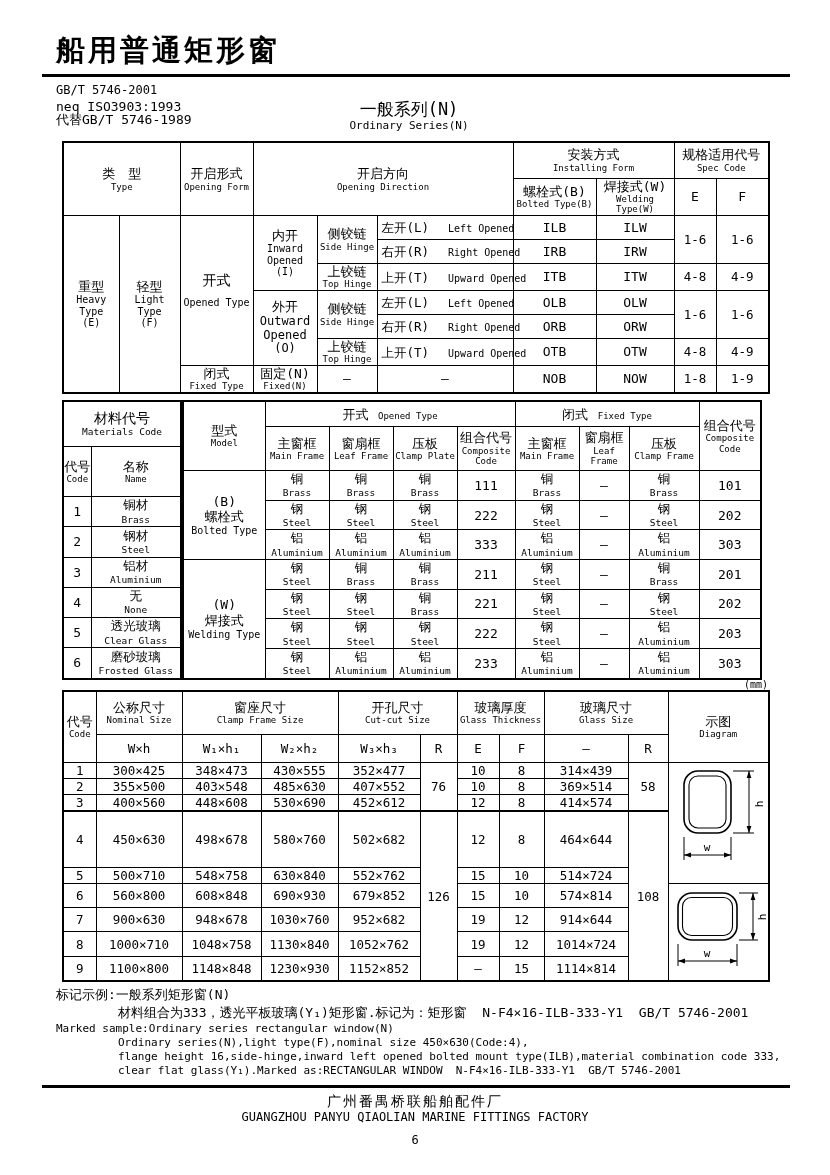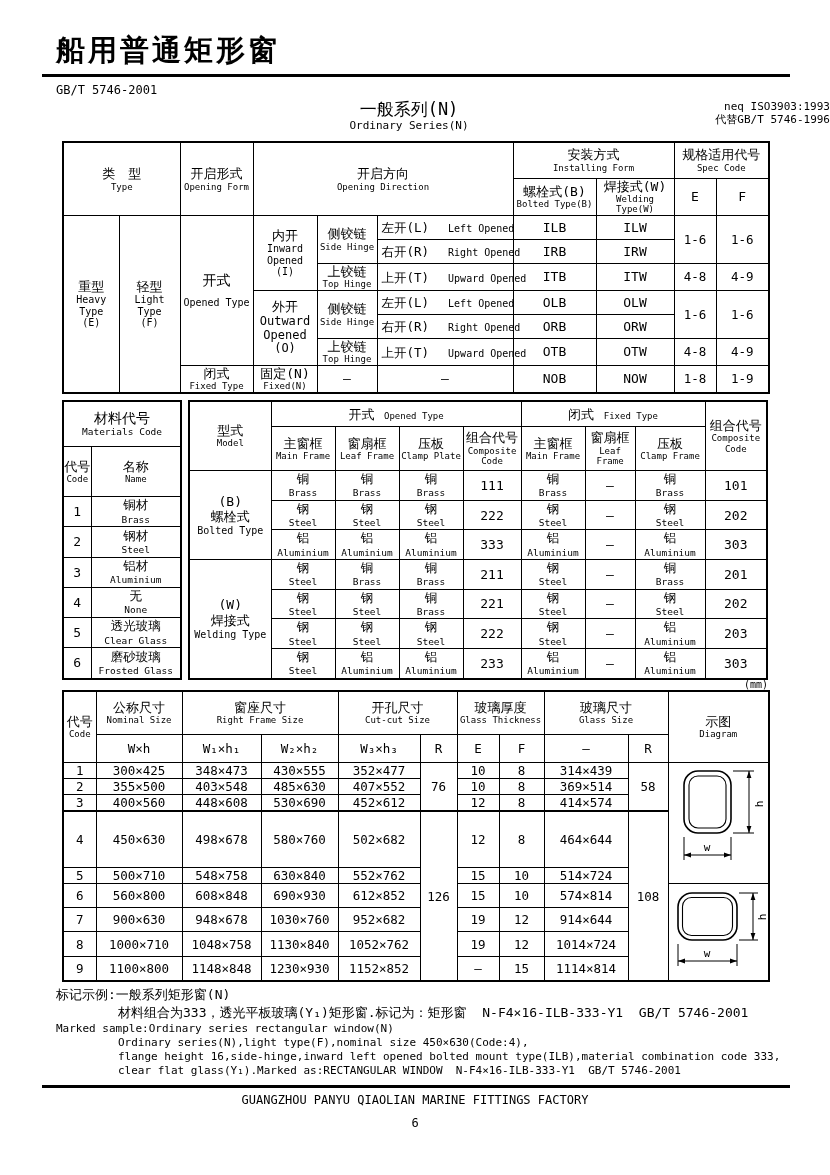--- a/index.html
+++ b/index.html
@@ -8,21 +8,21 @@
           font-family:"DejaVu Sans Mono","DejaVu Sans",monospace; position:relative; overflow:hidden; }
 
   
   .titlebar { height:74px; display:flex; justify-content:space-between; align-items:flex-end;
               padding:0 40px 3px 56px; }
   .title-zh { font-size:29px; font-weight:bold; letter-spacing:3px; font-family:Liberation Sans, sans-serif; }
   .title-en { font-size:21px; font-weight:bold; font-family:"Liberation Sans",sans-serif; letter-spacing:0.5px; }
   .rule3 { height:3px; background:#000; margin:0 40px 0 42px; }
   .subhead { position:relative; height:62px; padding:4px 0 0 56px; }
   .std-no { font-size:12px; line-height:19px; }
-  .std-small { font-size:11px; line-height:13px;text-align:right; }
+  .std-small { font-size:13px; line-height:13px; }
   .series { position:absolute; left:0; right:12px; top:22px; text-align:center; }
   .series-zh { font-size:17px; line-height:20px; }
   .series-en { font-size:11px; line-height:13px; }
 
   
   table { border-collapse:collapse; table-layout:fixed; border:2px solid #000; }
   td { border:1px solid #000; text-align:center; vertical-align:middle; padding:0; }
   .zh1 { display:block; font-size:13px; line-height:1.2; white-space:pre-line; }
   .en1 { display:block; font-size:9px; line-height:1.15; white-space:pre-line; }
   .zh2 { display:block; font-size:14px; line-height:1.2; }
@@ -30,21 +30,21 @@
   .mc::first-line { font-size:12.5px; }
   .code { font-size:13px; }
   .num { font-size:12.5px; }
   .dir { text-align:left; padding-left:4px; white-space:nowrap; }
   .dir .z { font-size:12.5px; }
   .dir .e { font-size:10px; margin-left:19px; }
   .inl { display:inline; }
 
   .tblwrap { margin-left:62px; width:706px; }
   #t1 { width:706px; margin-top:2px; }
-  .t2row { display:flex; gap:6px; margin-top:6px; }
+  .t2row { display:flex; gap:0; margin-top:6px; }
   #t2a { width:118px; height:280px; }
   #t2b { width:578px; height:280px; }
   .mmnote { width:706px; margin-left:62px; text-align:right; font-size:10px; height:10px; line-height:10px; }
   #t3 { width:706px; height:285px; }
   #t3 tr.tk td { border-top:2.5px solid #000; }
   .gapcell .zh2 { margin-bottom:9px; }
 
   
   .notes { margin:4px 0 0 56px; }
   .note { white-space:pre; }
@@ -66,21 +66,21 @@
 
 <div class="page">
 
   <div class="titlebar">
     <span class="title-zh">船用普通矩形窗</span>
   </div>
   <div class="rule3"></div>
   <div class="subhead">
     <div class="std-no">GB/T 5746-2001</div>
     <div class="std-small">neq ISO3903:1993</div>
-    <div class="std-small">代替GB/T 5746-1996</div>
+    <div class="std-small">代替GB/T 5746-1989</div>
     <div class="series">
       <div class="series-zh">一般系列(N)</div>
       <div class="series-en">Ordinary Series(N)</div>
     </div>
   </div>
 
   <div class="tblwrap">
   <table id="t1">
     <colgroup>
       <col style="width:56px">
@@ -577,21 +577,21 @@
       <td rowspan="2">
         <span class="zh1">代号</span>
         <span class="en1">Code</span>
             </td>
       <td>
         <span class="zh1">公称尺寸</span>
         <span class="en1">Nominal Size</span>
             </td>
       <td colspan="2">
         <span class="zh1">窗座尺寸</span>
-        <span class="en1">Right Frame Size</span>
+        <span class="en1">Clamp Frame Size</span>
             </td>
       <td colspan="2">
         <span class="zh1">开孔尺寸</span>
         <span class="en1">Cut-cut Size</span>
             </td>
       <td colspan="2">
         <span class="zh1">玻璃厚度</span>
         <span class="en1">Glass Thickness</span>
             </td>
       <td colspan="2">
@@ -684,21 +684,21 @@
       <td class="num">552×762</td>
       <td class="num">15</td>
       <td class="num">10</td>
       <td class="num">514×724</td>
     </tr>
     <tr>
       <td class="num">6</td>
       <td class="num">560×800</td>
       <td class="num">608×848</td>
       <td class="num">690×930</td>
-      <td class="num">612×852</td>
+      <td class="num">679×852</td>
       <td class="num">15</td>
       <td class="num">10</td>
       <td class="num">574×814</td>
       <td rowspan="4">
         <svg width="99" height="92" viewBox="0 0 99 92">
           <rect x="9" y="9" width="59" height="47" rx="14" fill="none" stroke="#000" stroke-width="1.6"></rect>
           <rect x="13.5" y="13.5" width="50" height="38" rx="9" fill="none" stroke="#000" stroke-width="1.1"></rect>
           <line x1="70" y1="9" x2="89" y2="9" stroke="#000" stroke-width="1"></line>
           <line x1="70" y1="56" x2="89" y2="56" stroke="#000" stroke-width="1"></line>
           <line x1="84" y1="9" x2="84" y2="56" stroke="#000" stroke-width="1"></line>
@@ -752,17 +752,18 @@
     <div class="note zh">标记示例:一般系列矩形窗(N)</div>
     <div class="note zh ind">材料组合为333，透光平板玻璃(Y₁)矩形窗.标记为：矩形窗  N-F4×16-ILB-333-Y1  GB/T 5746-2001</div>
     <div class="note en">Marked sample:Ordinary series rectangular window(N)</div>
     <div class="note en ind">Ordinary series(N),light type(F),nominal size 450×630(Code:4),</div>
     <div class="note en ind">flange height 16,side-hinge,inward left opened bolted mount type(ILB),material combination code 333,</div>
     <div class="note en ind">clear flat glass(Y₁).Marked as:RECTANGULAR WINDOW  N-F4×16-ILB-333-Y1  GB/T 5746-2001</div>
   </div>
 
   <div class="rule2"></div>
   <div class="factory">
+    <div class="factory-zh">广州番禺桥联船舶配件厂</div>
     <div class="factory-en">GUANGZHOU PANYU QIAOLIAN MARINE FITTINGS FACTORY</div>
   </div>
   <div class="pageno">6</div>
 
 </div>
 
 </body></html>

